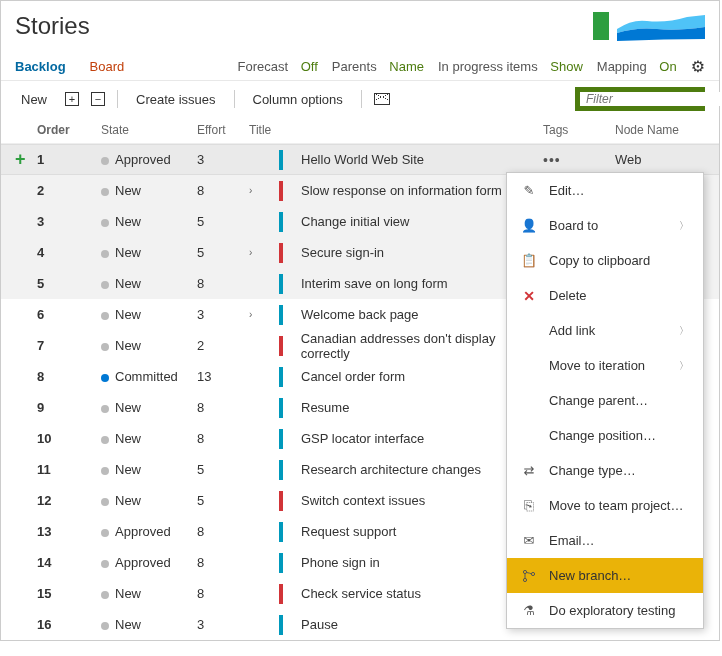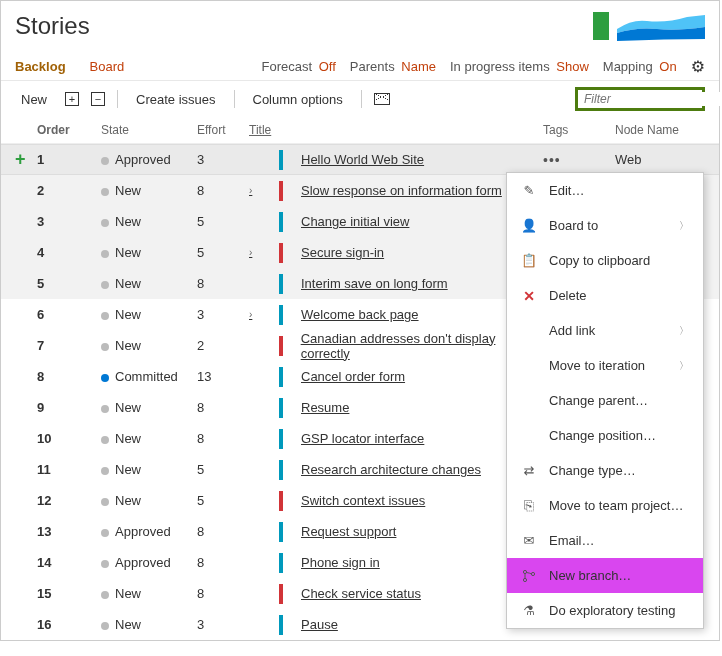--- a/index.html
+++ b/index.html
@@ -6,38 +6,38 @@
 body { background: #fff; color: #333; font-size: 13px; width: 722px; }
 .container { border: 1px solid #ccc; width: 720px; }
 .header { padding: 8px 14px 0 14px; }
 .title-row { display: flex; justify-content: space-between; align-items: center; }
 .title { font-size: 24px; font-weight: 300; color: #333; }
 .title-right { display: flex; align-items: center; gap: 8px; }
 .green-bar { width: 16px; height: 28px; background: #2e9e3f; }
 .blue-swirl { width: 88px; height: 34px; }
 .tabs-row { display: flex; align-items: center; margin-top: 10px; font-size: 13px; }
 .tab { padding: 6px 0; margin-right: 24px; color: #c2410c; cursor: pointer; }
-.tab.active { color: #a16207; font-weight: 600; }
+.tab.active { color: #0369a1; font-weight: 600; }
 .options-right { margin-left: auto; display: flex; align-items: center; gap: 14px; color: #555; font-size: 13px; }
-.opt .val { color: #c2410c; margin-left: 3px; }
+.opt .val { color: #4d7c0f; margin-left: 9px; }
 .gear { font-size: 16px; color: #333; }
 .toolbar { display: flex; align-items: center; padding: 6px 14px; border-top: 1px solid #e8e8e8; gap: 12px; }
 .btn { color: #333; padding: 4px 6px; cursor: pointer; font-size: 13px; }
 .sq-icon { width: 14px; height: 14px; border: 1px solid #333; display: inline-flex; align-items: center; justify-content: center; font-size: 11px; line-height: 1; }
 .divider { width: 1px; height: 18px; background: #ccc; }
 .mail-icon { width: 16px; height: 12px; border: 1px solid #333; display: inline-block; position: relative; }
 .mail-icon::after { content: ""; position: absolute; top: 0; left: 0; right: 0; height: 6px; background: linear-gradient(to bottom right, transparent 48%, #333 48%, #333 52%, transparent 52%), linear-gradient(to bottom left, transparent 48%, #333 48%, #333 52%, transparent 52%); }
-.filter-box { margin-left: auto; border: 3px solid #4d7c0f; width: 130px; height: 24px; display: flex; align-items: center; padding: 0 6px; }
+.filter-box { margin-left: auto; border: 5px solid #4d7c0f; width: 130px; height: 24px; display: flex; align-items: center; padding: 0 6px; }
 .filter-box input { border: none; flex: 1; font-style: italic; color: #888; font-size: 12px; outline: none; }
 .table { width: 100%; }
 .thead { display: flex; padding: 6px 14px 6px 36px; color: #666; font-size: 12px; border-bottom: 1px solid #eee; }
 .col-order { width: 44px; font-weight: bold; }
 .col-state { width: 96px; margin-left: 20px; }
 .col-effort { width: 52px; }
-.col-title { flex: 1; text-decoration: underline; }
+.col-title { flex: 1; }
 .col-tags { width: 72px; }
 .col-node { width: 90px; }
 .row { display: flex; align-items: center; padding: 0 14px 0 14px; height: 31px; font-size: 13px; color: #333; }
 .row .add-col { width: 22px; display: flex; align-items: center; }
 .row.selected { background: #f2f2f2; }
 .row.hover-shade { background: #eaeaea; border-top: 1px solid #ddd; border-bottom: 1px solid #ddd; }
 .state-dot { width: 8px; height: 8px; border-radius: 50%; display: inline-block; margin-right: 6px; vertical-align: middle; }
 .dot-gray { background: #bbb; }
 .dot-blue { background: #0078d4; }
 .title-cell { display: flex; align-items: center; gap: 18px; }
@@ -46,21 +46,21 @@
 .bar-blue { background: #0099bc; }
 .bar-red { background: #d13438; }
 .ellipsis { color: #555; font-size: 14px; letter-spacing: 1px; }
 .plus-green { color: #2e9e3f; font-size: 18px; font-weight: bold; }
 
 .context-menu { position: absolute; left: 506px; top: 172px; width: 198px; background: #fff; border: 1px solid #c8c8c8; box-shadow: 2px 2px 8px rgba(0,0,0,0.2); z-index: 10; }
 .menu-item { display: flex; align-items: center; height: 35px; padding: 0 14px; font-size: 13px; color: #333; cursor: pointer; gap: 12px; }
 .menu-icon { width: 16px; display: inline-flex; justify-content: center; color: #555; }
 .menu-label { flex: 1; }
 .submenu-arrow { font-size: 10px; color: #666; }
-.menu-item.highlighted { background: #d946ef; }
+.menu-item.highlighted { background: #eab308; }
 .highlight-box { position: absolute; border: 3px solid #e74c3c; pointer-events: none; }
 .x-red { color: #d13438; font-weight: bold; font-size: 14px; }
 </style>
 </head>
 <body>
 
 <div class="container">
   <div class="header">
     <div class="title-row">
       <div class="title">Stories</div>

